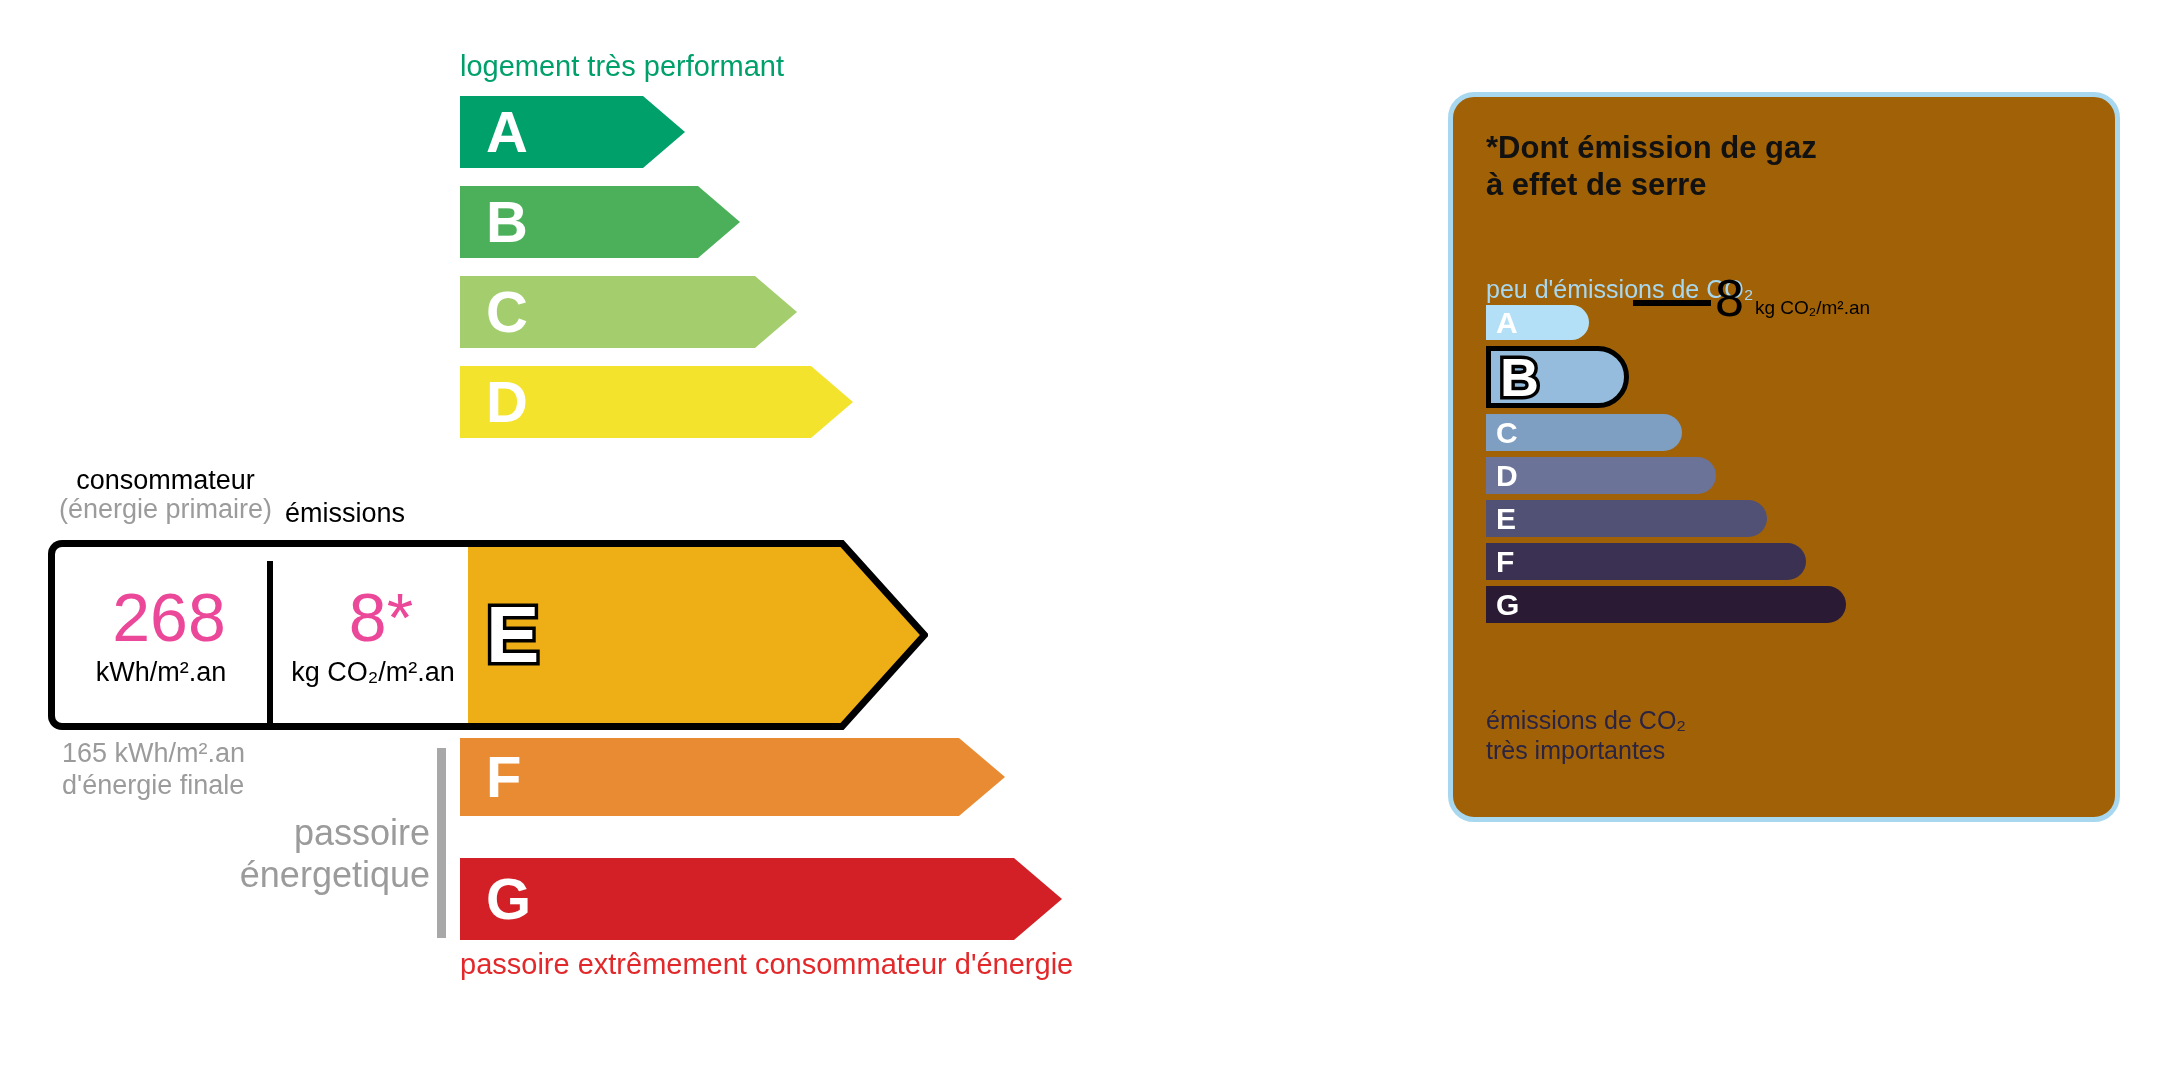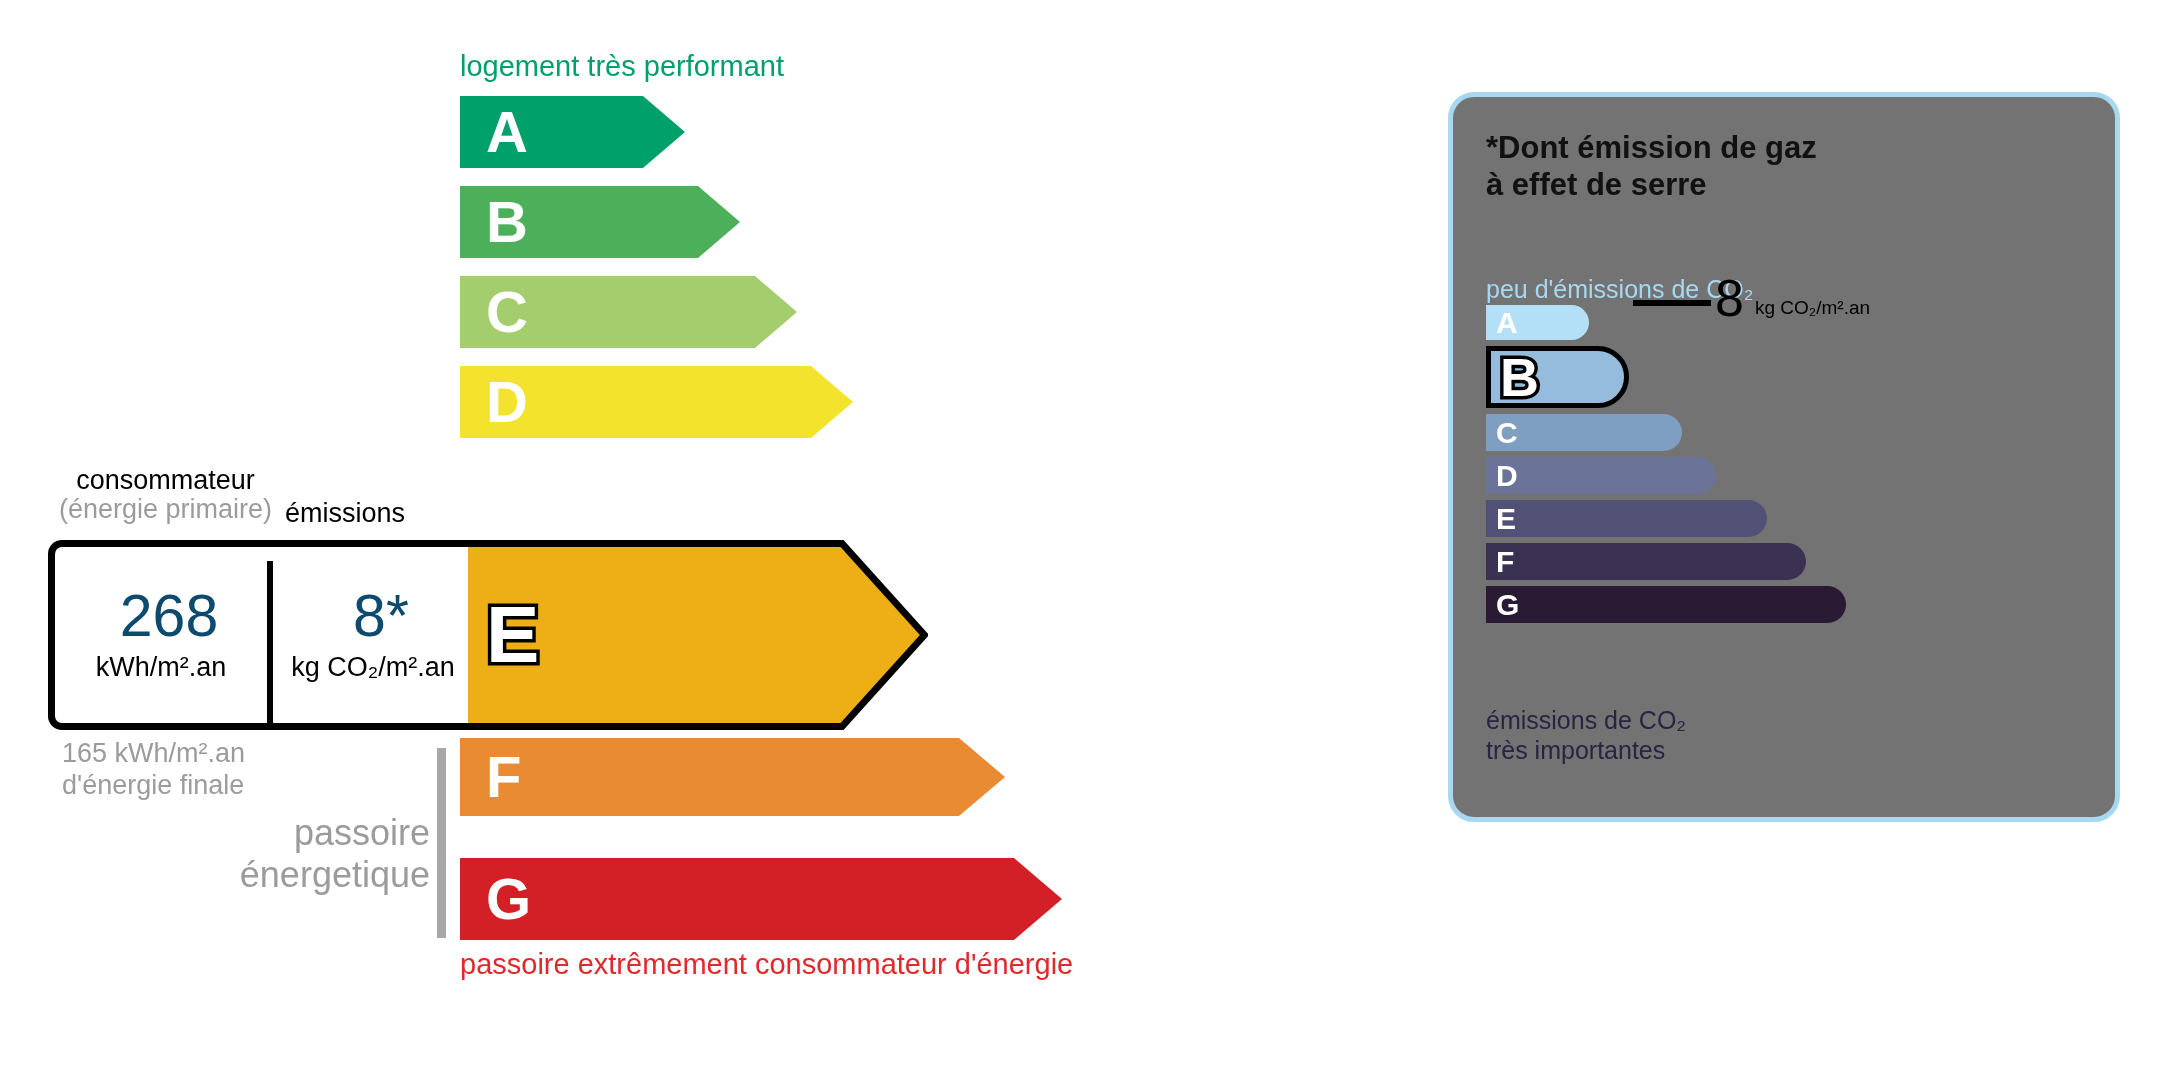--- a/index.html
+++ b/index.html
@@ -102,23 +102,23 @@
   #vb-emis  { left: 218px; width: 200px; }
   .vb-divider {
     position: absolute;
     left: 212px;
     top: 14px;
     width: 6px;
     height: 162px;
     background: #000000;
   }
   .vb-number {
-    font-size: 59px;
+    font-size: 68px;
     line-height: 1;
-    color: #0c4a6e;
+    color: #ec4899;
     font-weight: 400;
     margin-left: 16px;
   }
   .vb-unit {
     font-size: 27px;
     color: #000000;
     margin-top: 6px;
     white-space: nowrap;
   }
 
@@ -169,21 +169,21 @@
 
   
   #co2-panel {
     position: absolute;
     left: 1448px;
     top: 92px;
     width: 672px;
     height: 730px;
     border: 5px solid #a8d8f0;
     border-radius: 26px;
-    background: #737373;
+    background: #a16207;
     box-sizing: border-box;
   }
   #co2-title {
     position: absolute;
     left: 33px;
     top: 33px;
     font-size: 31px;
     font-weight: bold;
     color: #111111;
     line-height: 1.18;

